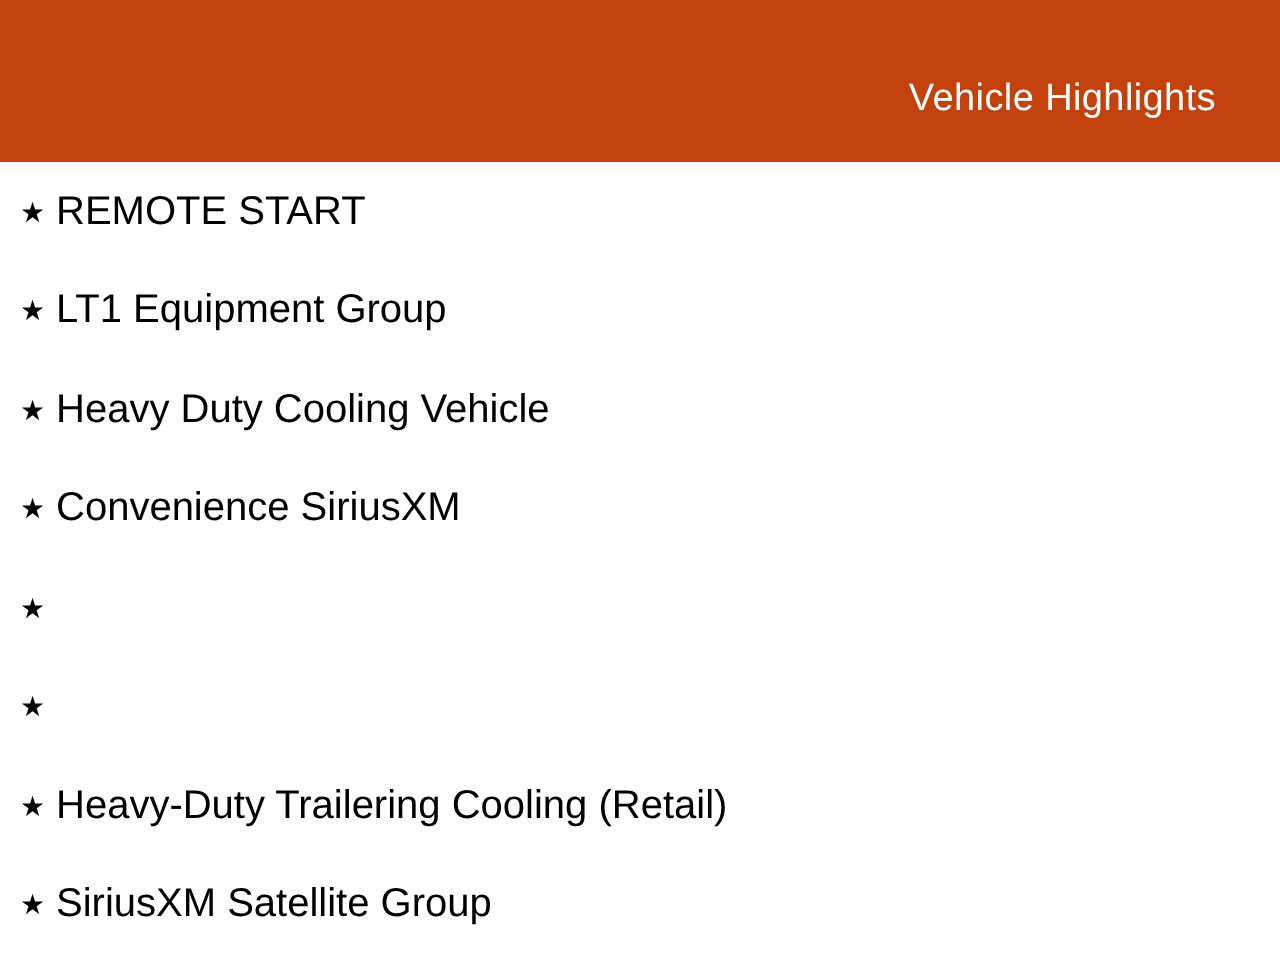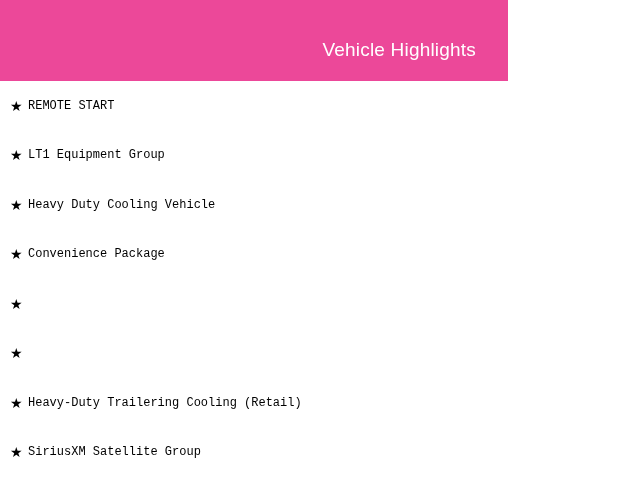--- a/index.html
+++ b/index.html
@@ -16,23 +16,23 @@
   .page {
     position: relative;
     width: 640px;
     height: 480px;
     background: #ffffff;
   }
   .header-bar {
     position: absolute;
     top: 0;
     left: 0;
-    width: 508px;
+    width: 640px;
     height: 81px;
-    background: #ec4899;
+    background: #c2410c;
     display: flex;
     align-items: flex-end;
     justify-content: flex-end;
     box-sizing: border-box;
     padding: 0 32px 20px 0;
   }
   .header-title {
     color: #ffffff;
     font-size: 19px;
     line-height: 22px;
@@ -58,23 +58,23 @@
   .star-icon {
     width: 18px;
     flex: 0 0 18px;
     color: #000000;
     font-size: 14px;
     line-height: 14px;
     text-align: left;
   }
   .item-label {
     color: #000000;
-    font-size: 12px;
+    font-size: 20px;
     line-height: 20px;
-    font-family: Liberation Mono, monospace;
+    font-family: Liberation Sans, sans-serif;
     white-space: nowrap;
   }
 </style>
 </head>
 <body>
 
 <div class="page">
 
   <div class="header-bar">
     <div class="header-title">Vehicle Highlights</div>
@@ -88,21 +88,21 @@
       <li class="highlight-item">
         <span class="star-icon">★</span>
         <span class="item-label">LT1 Equipment Group</span>
       </li>
       <li class="highlight-item">
         <span class="star-icon">★</span>
         <span class="item-label">Heavy Duty Cooling Vehicle</span>
       </li>
       <li class="highlight-item">
         <span class="star-icon">★</span>
-        <span class="item-label">Convenience Package</span>
+        <span class="item-label">Convenience SiriusXM</span>
       </li>
       <li class="highlight-item">
         <span class="star-icon">★</span>
       </li>
       <li class="highlight-item">
         <span class="star-icon">★</span>
       </li>
       <li class="highlight-item">
         <span class="star-icon">★</span>
         <span class="item-label">Heavy-Duty Trailering Cooling (Retail)</span>

